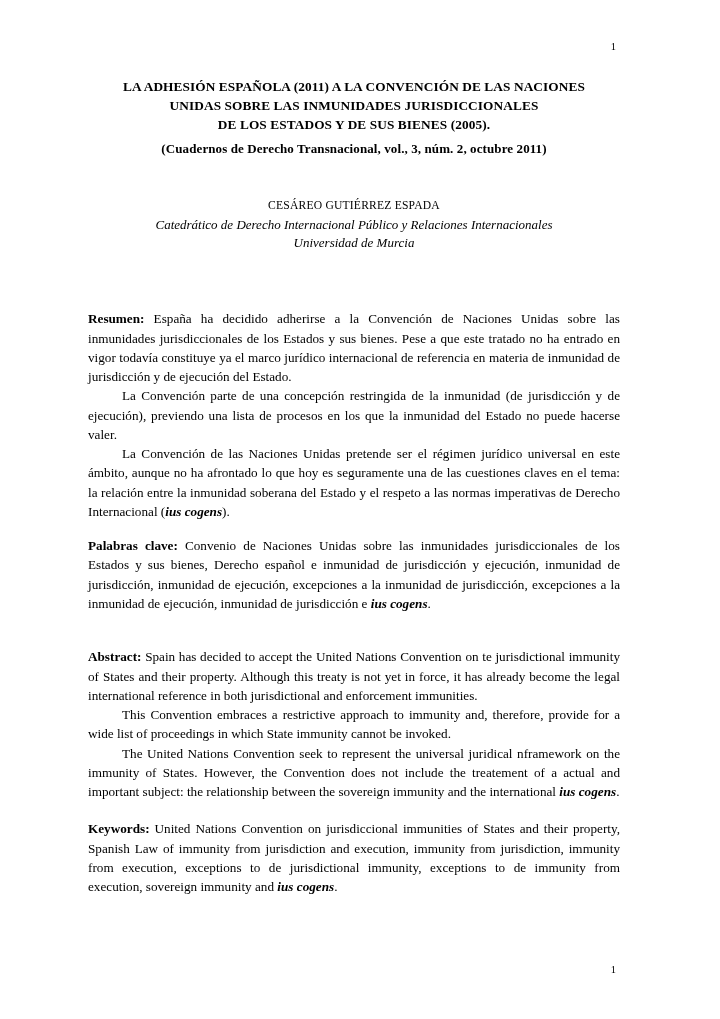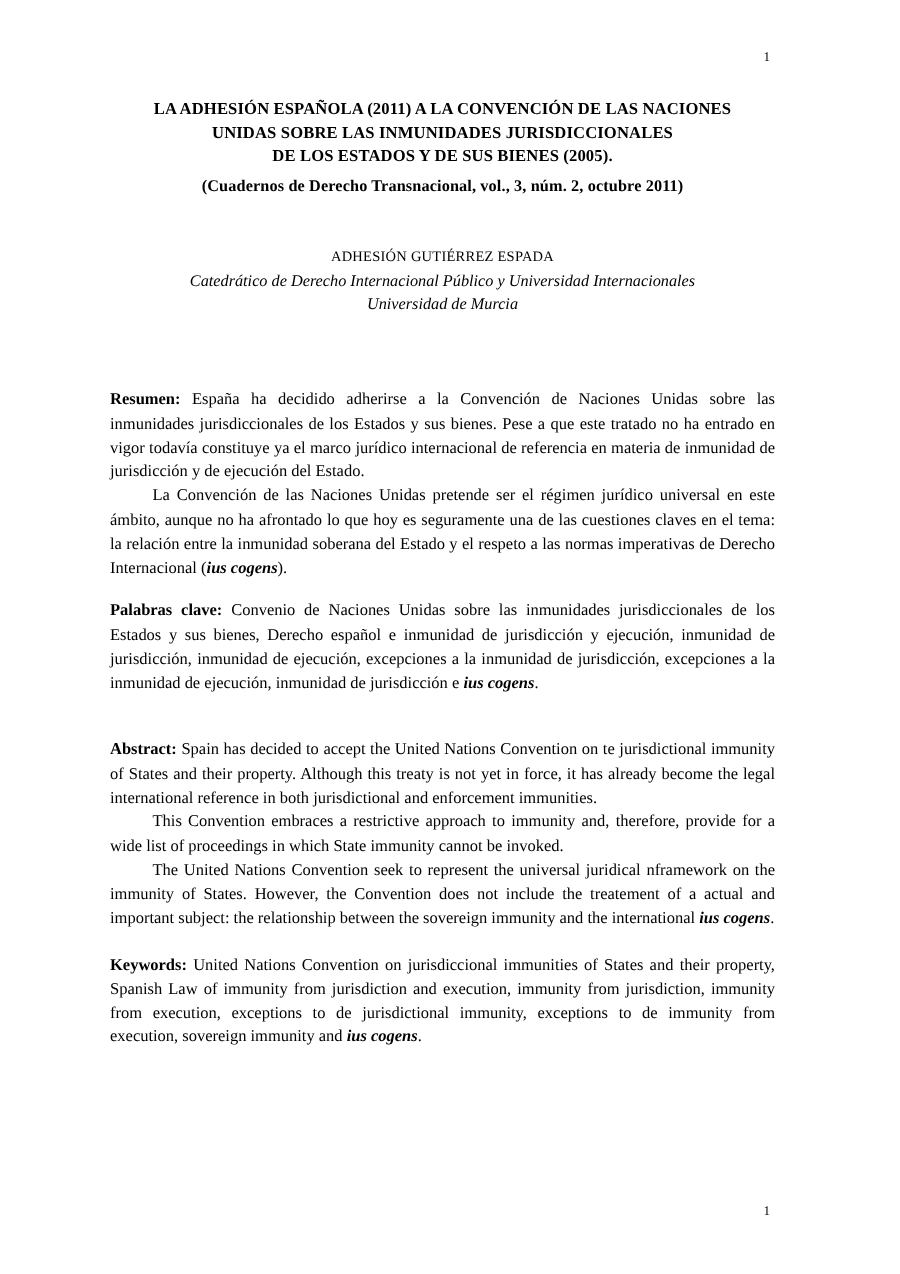--- a/index.html
+++ b/index.html
@@ -118,27 +118,28 @@
   <div class="content">
 
     <div class="title-block">
       <span class="title-line l1">LA ADHESIÓN ESPAÑOLA (2011) A LA CONVENCIÓN DE LAS NACIONES</span>
       <span class="title-line">UNIDAS SOBRE LAS INMUNIDADES JURISDICCIONALES</span>
       <span class="title-line">DE LOS ESTADOS Y DE SUS BIENES (2005).</span>
       <div class="source-line">(Cuadernos de Derecho Transnacional, vol., 3, núm. 2, octubre 2011)</div>
     </div>
 
     <div class="author-block">
-      <div class="author-name">ADHESIÓN GUTIÉRREZ ESPADA</div>
-      <div class="author-affiliation">Catedrático de Derecho Internacional Público y Universidad Internacionales</div>
+      <div class="author-name">CESÁREO GUTIÉRREZ ESPADA</div>
+      <div class="author-affiliation">Catedrático de Derecho Internacional Público y Relaciones Internacionales</div>
       <div class="author-univ">Universidad de Murcia</div>
     </div>
 
     <div class="abstract-section">
       <p class="body-par"><span class="lead">Resumen:</span><span> España ha decidido adherirse a la Convención de Naciones Unidas sobre las inmunidades jurisdiccionales de los Estados y sus bienes. Pese a que este tratado no ha entrado en vigor todavía constituye ya el marco jurídico internacional de referencia en materia de inmunidad de jurisdicción y de ejecución del Estado.</span></p>
+      <p class="body-par indented">La Convención parte de una concepción restringida de la inmunidad (de jurisdicción y de ejecución), previendo una lista de procesos en los que la inmunidad del Estado no puede hacerse valer.</p>
       <p class="body-par indented"><span>La Convención de las Naciones Unidas pretende ser el régimen jurídico universal en este ámbito, aunque no ha afrontado lo que hoy es seguramente una de las cuestiones claves en el tema: la relación entre la inmunidad soberana del Estado y el respeto a las normas imperativas de Derecho Internacional (</span><span class="it">ius cogens</span><span>).</span></p>
     </div>
 
     <div class="kw-section">
       <p class="body-par"><span class="lead">Palabras clave:</span><span> Convenio de Naciones Unidas sobre las inmunidades jurisdiccionales de los Estados y sus bienes, Derecho español e inmunidad de jurisdicción y ejecución, inmunidad de jurisdicción, inmunidad de ejecución, excepciones a la inmunidad de jurisdicción, excepciones a la inmunidad de ejecución, inmunidad de jurisdicción e </span><span class="it">ius cogens</span><span>.</span></p>
     </div>
 
     <div class="abstract-section second">
       <p class="body-par"><span class="lead">Abstract:</span><span> Spain has decided to accept the United Nations Convention on te jurisdictional immunity of States and their property. Although this treaty is not yet in force, it has already become the legal international reference in both jurisdictional and enforcement immunities.</span></p>
       <p class="body-par indented">This Convention embraces a restrictive approach to immunity and, therefore, provide for a wide list of proceedings in which State immunity cannot be invoked.</p>

